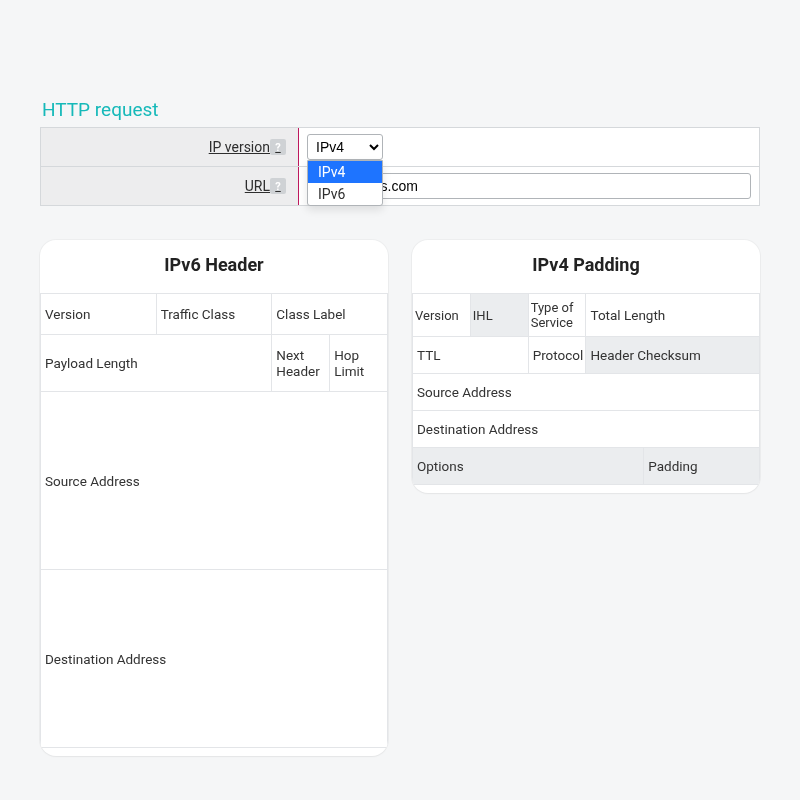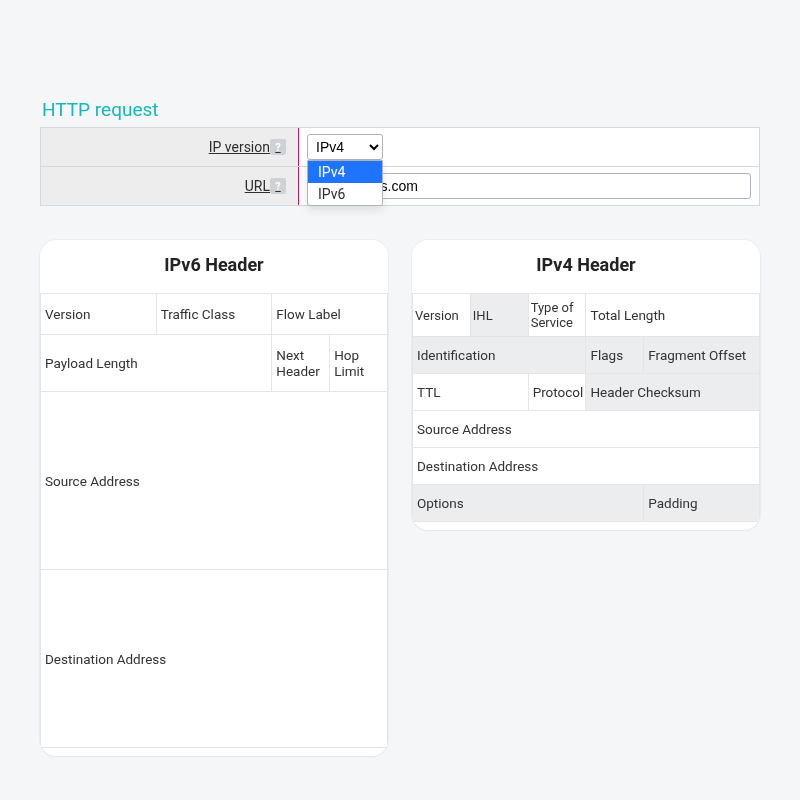--- a/index.html
+++ b/index.html
@@ -202,61 +202,56 @@
           <col style="width:16.6%">
           <col style="width:16.6%">
         <col style="width:16.6%">
           <col style="width:16.6%">
           <col style="width:16.6%">
       </colgroup>
       <tbody>
           <tr>
         <td colspan="2">Version</td>
         <td colspan="2">Traffic Class</td>
-        <td colspan="2">Flow Label</td>
+        <td colspan="2">Class Label</td>
       </tr>
       <tr>
         <td colspan="4">Payload Length</td>
         <td>Next Header</td>
         <td>Hop Limit</td>
       </tr>
       <tr class="tall">
         <td colspan="6">Source Address</td>
       </tr>
       <tr class="tall">
         <td colspan="6">Destination Address</td>
       </tr>
     </tbody>
       </table>
   </div>
 
   <div class="diagram ipv4">
-    <h3>IPv4 Header</h3>
+    <h3>IPv4 Padding</h3>
     <table class="hdr">
       <colgroup>
         <col style="width:16.6%">
           <col style="width:16.6%">
           <col style="width:16.6%">
         <col style="width:16.6%">
           <col style="width:16.6%">
           <col style="width:16.6%">
       </colgroup>
       <tbody>
           <tr>
         <td class="sm">Version</td>
         <td class="sm shade">IHL</td>
         <td class="sm">Type of Service</td>
         <td colspan="3">Total Length</td>
       </tr>
       <tr>
-        <td colspan="3" class="shade">Identification</td>
-        <td class="shade">Flags</td>
-        <td colspan="2" class="shade">Fragment Offset</td>
-      </tr>
-      <tr>
         <td colspan="2">TTL</td>
         <td>Protocol</td>
         <td colspan="3" class="shade">Header Checksum</td>
       </tr>
       <tr>
         <td colspan="6">Source Address</td>
       </tr>
       <tr>
         <td colspan="6">Destination Address</td>
       </tr>

